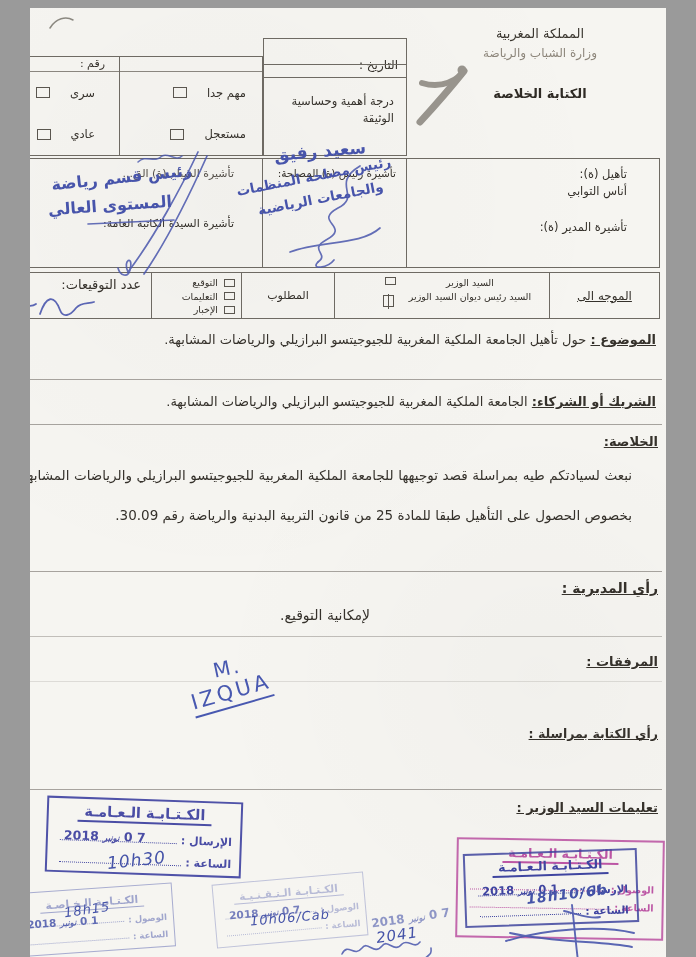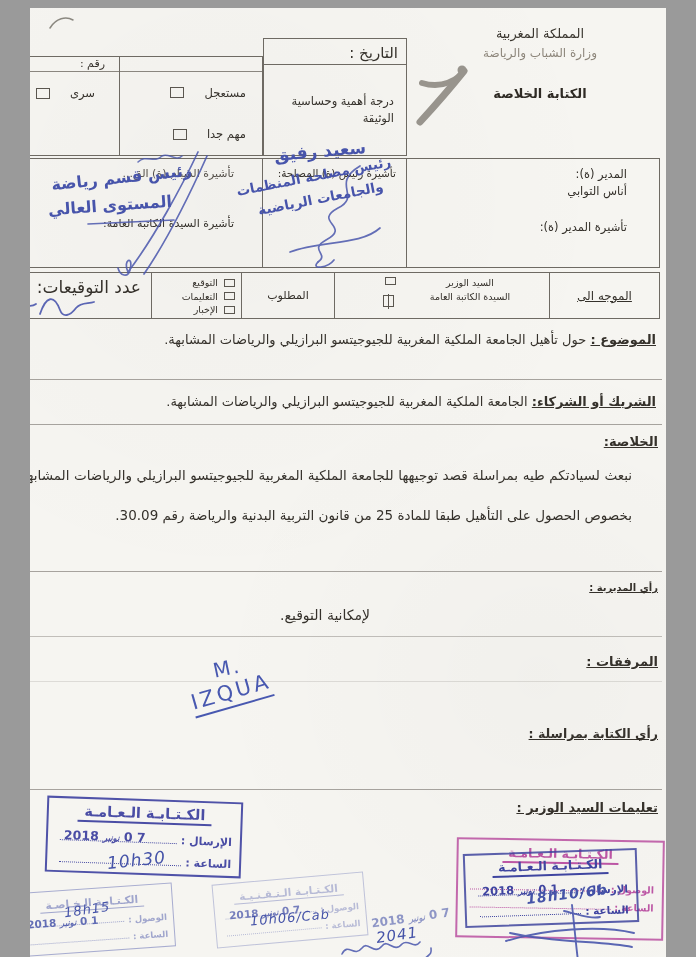--- a/index.html
+++ b/index.html
@@ -15,21 +15,21 @@
   .ltr{direction:ltr;unicode-bidi:isolate}
   .cb{display:inline-block;width:14px;height:11px;border:1px solid #5a564f;flex:none;background:transparent}
   .hw{font-style:italic;color:#4553a8;direction:ltr;white-space:nowrap;letter-spacing:1px;z-index:8}
   .hr{position:absolute;height:1px;background:rgba(70,64,57,.45)}
   
   .hdr{top:16px;right:36px;width:180px;text-align:center;line-height:1.5}
   .hdr .l1{font-size:13px;color:#3a362f}
   .hdr .l2{font-size:12px;color:#8d867b}
   .hdr .l3{font-size:13px;font-weight:bold;color:#2f2b25;margin-top:22px}
   
-  .datebox{top:30px;right:259px;width:144px;height:27px;font-size:15px;padding:5px 8px}
+  .datebox{top:30px;right:259px;width:144px;height:27px;font-size:12px;padding:19px 8px}
   .impbox{top:56px;right:259px;width:144px;height:92px;display:flex;align-items:center;justify-content:center;
           text-align:right;font-size:11.5px;padding:0 12px;line-height:1.5}
   .clstable{top:48px;right:403px;width:256px;height:100px;display:flex}
   .clscol{display:flex;flex-direction:column;flex:none}
   .clscol.c1{width:143px;border-left:1px solid #6e6a63}
   .clscol.c2{flex:1}
   .clshead{height:15px;border-bottom:1px solid #8a867f;font-size:11px;padding:0 14px;line-height:14px}
   .clsopt{display:flex;align-items:center;gap:20px;height:42px;padding-right:16px;font-size:11.5px}
   .clscol.c2 .clsopt{padding-right:24px}
   
@@ -43,21 +43,21 @@
   .routerow{top:264px;right:6px;width:653px;height:47px;display:flex;align-items:stretch}
   .rc{border-left:1px solid #6e6a63;flex:none}
   .rc:last-child,.rc.nb{border-left:none}
   .rc.addr{width:110px;display:flex;align-items:center;justify-content:center;font-size:12px}
   .rc.recip{width:215px;position:relative;padding:3px 6px 0 4px;font-size:9.5px;line-height:13.5px;text-align:center}
   .rc.recip div{padding-left:58px;white-space:nowrap}
   .rc.req{width:93px;display:flex;align-items:center;justify-content:center;font-size:11px}
   .rc.reqlist{width:90px;padding:3px 6px;font-size:9.5px}
   .reqrow{display:flex;align-items:center;gap:6px;height:13.5px;white-space:nowrap}
   .cb.sm{width:11px;height:8px}
-  .rc.sig{flex:1;padding:4px 10px;font-size:17px}
+  .rc.sig{flex:1;padding:4px 10px;font-size:13px}
   .mk{position:relative}
   .mk::after{content:"";position:absolute;left:4px;top:-2px;width:1px;height:15px;background:#57524b}
   
   .sect{position:absolute;font-size:13px;line-height:20px;white-space:nowrap}
   .para{top:447px;right:34px;width:616px;font-size:13.5px;line-height:40px;text-align:justify;white-space:normal}
   
   .stamp{position:absolute;display:flex;flex-direction:column;z-index:5}
   .stitlewrap{text-align:center}
   .stitle{display:inline-block;font-weight:bold;border-bottom:2px solid currentColor;padding:0 6px 1px;white-space:nowrap}
   .srow{display:flex;align-items:flex-end;position:relative;font-weight:bold}
@@ -126,40 +126,44 @@
   </div>
 
   <div class="abs bx impbox">
     <span>درجة أهمية وحساسية الوثيقة</span>
   </div>
 
   <div class="abs bx clstable">
     <div class="clscol c1">
       <div class="clshead"></div>
       <div class="clsopt">
+        <span>مهم جدا</span>
+        <span class="cb"></span>
+      </div>
+      <div class="clsopt">
         <span>مستعجل</span>
-        <span class="cb"></span>
-      </div>
-      <div class="clsopt">
-        <span>مهم جدا</span>
         <span class="cb"></span>
       </div>
     </div>
     <div class="clscol c2">
       <div class="clshead">رقم :</div>
       <div class="clsopt">
         <span>سرى</span>
         <span class="cb"></span>
       </div>
+      <div class="clsopt">
+        <span>عادي</span>
+        <span class="cb"></span>
+      </div>
     </div>
   </div>
 
   <div class="abs bx visarow">
     <div class="vcell v1">
-      <div>المدير (ة):</div>
+      <div>تأهيل (ة):</div>
       <div>أناس التوابي</div>
       <div style="margin-top:20px">تأشيرة المدير (ة):</div>
     </div>
     <div class="vcell v2">
       <div>تأشيرة رئيس (ة) المصلحة:</div>
     </div>
     <div class="vcell v3">
       <div style="color:#55504a">تأشيرة الشباب(ة) الق...</div>
       <div style="margin-top:34px">تأشيرة السيدة الكاتبة العامة:</div>
     </div>
@@ -190,21 +194,21 @@
   <svg class="ink" style="top:142px;right:480px" width="52" height="18" viewBox="0 0 52 18">
     <path d="M4 12 C12 4 20 14 28 6 C34 2 42 12 48 6" stroke="#4a57ad" stroke-width="1.6" fill="none" stroke-linecap="round" opacity=".8"></path>
   </svg>
 
   <div class="abs bx routerow">
     <div class="rc addr">
       <span class="u">الموجه الى</span>
     </div>
     <div class="rc recip">
       <div>السيد الوزير</div>
-      <div>السيدة الكاتبة العامة</div>
+      <div>السيد رئيس ديوان السيد الوزير</div>
       <span class="cb sm" style="position:absolute;left:50px;top:4px"></span>
       <span class="cb sm mk" style="position:absolute;left:48px;top:22px;height:12px"></span>
     </div>
     <div class="rc req">
       <span>المطلوب</span>
     </div>
     <div class="rc reqlist">
       <div class="reqrow">
         <span class="cb sm"></span>
         <span>التوقيع</span>
@@ -237,21 +241,21 @@
   <div class="sect" style="top:384px;right:10px">
     <span class="b u">الشريك أو الشركاء:</span>
     <span>الجامعة الملكية المغربية للجيوجيتسو البرازيلي والرياضات المشابهة.</span>
   </div>
   <div class="hr" style="top:416px;right:4px;width:688px"></div>
 
   <div class="sect b u" style="top:424px;right:8px">الخلاصة:</div>
   <div class="abs para">نبعث لسيادتكم طيه بمراسلة قصد توجيهها للجامعة الملكية المغربية للجيوجيتسو البرازيلي والرياضات المشابهة، بخصوص الحصول على التأهيل طبقا للمادة 25 من قانون التربية البدنية والرياضة رقم 30.09.</div>
   <div class="hr" style="top:563px;right:4px;width:688px"></div>
 
-  <div class="sect b u" style="top:570px;right:8px;font-size:10px">رأي المديرية :</div>
+  <div class="sect b u" style="top:570px;right:8px;font-size:14px">رأي المديرية :</div>
   <div class="sect" style="top:597px;right:296px;font-size:14px">لإمكانية التوقيع.</div>
   <div class="hr" style="top:628px;right:4px;width:688px;background:rgba(70,64,57,.3)"></div>
 
   <div class="sect b u" style="top:644px;right:8px">المرفقات :</div>
   <div class="hr" style="top:673px;right:4px;width:688px;background:rgba(70,64,57,.14)"></div>
 
   <div class="abs iz">
     <div class="i1">M.</div>
     <div class="i2">IZQUA</div>
   </div>

